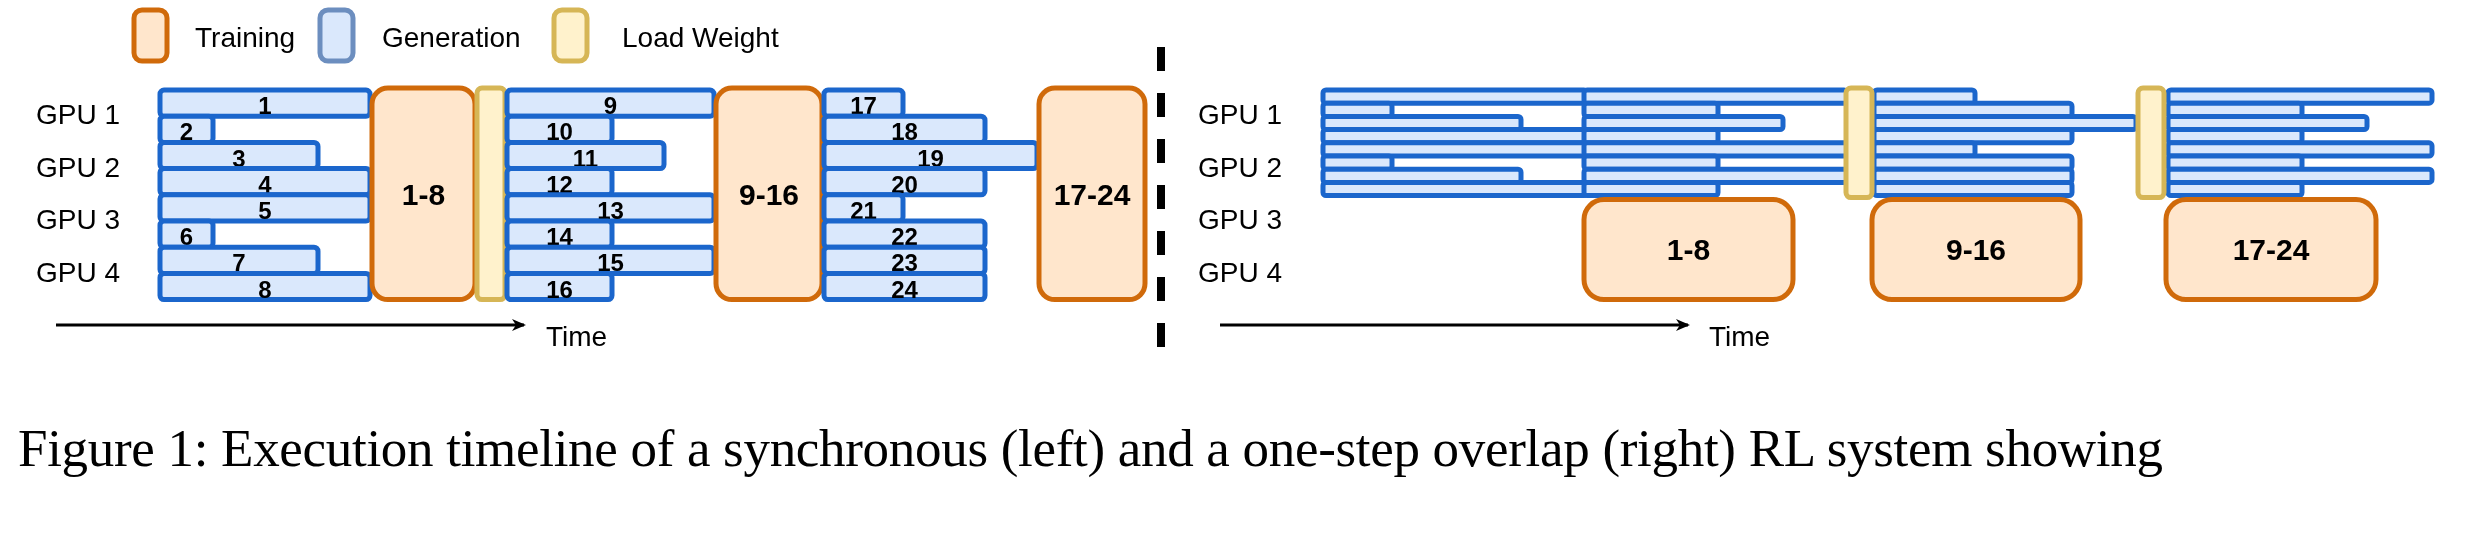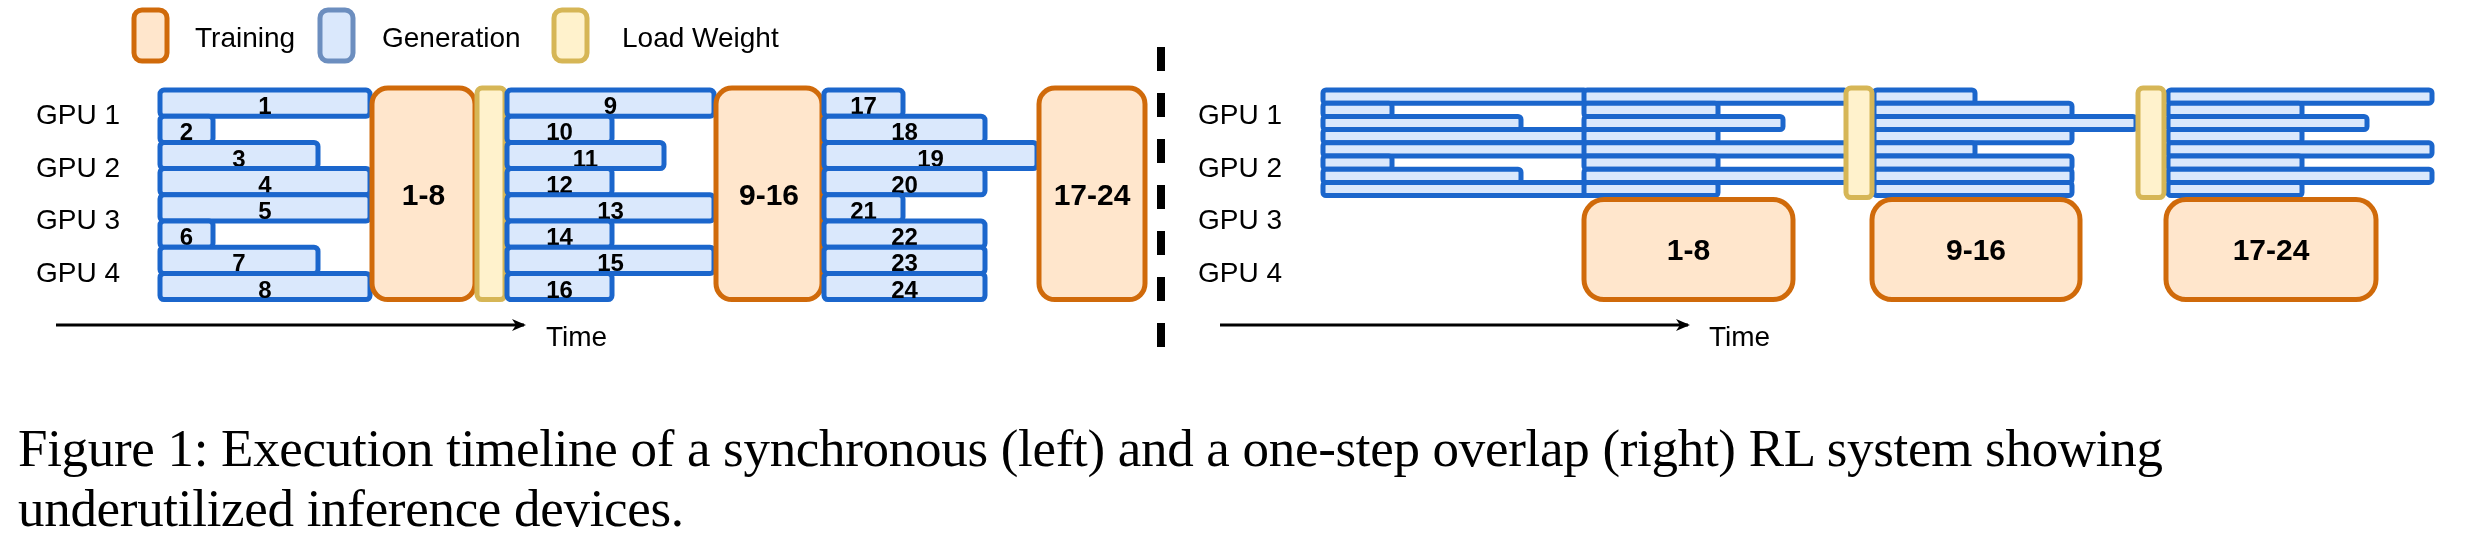--- a/index.html
+++ b/index.html
@@ -153,14 +153,13 @@
     <text class="sans" x="546" y="346" font-size="28">Time</text>
   </g>
   <g>
     <line x1="1220" y1="325" x2="1688" y2="325" stroke="#000" stroke-width="3" marker-end="url(#arrowhead)"></line>
     <text class="sans" x="1709" y="346" font-size="28">Time</text>
   </g>
 </svg>
 
 <div class="caption">
   <div>Figure 1: Execution timeline of a synchronous (left) and a one-step overlap (right) RL system showing</div>
-  <div>underutilized inference devices.</div>
 </div>
 
 </body></html>

